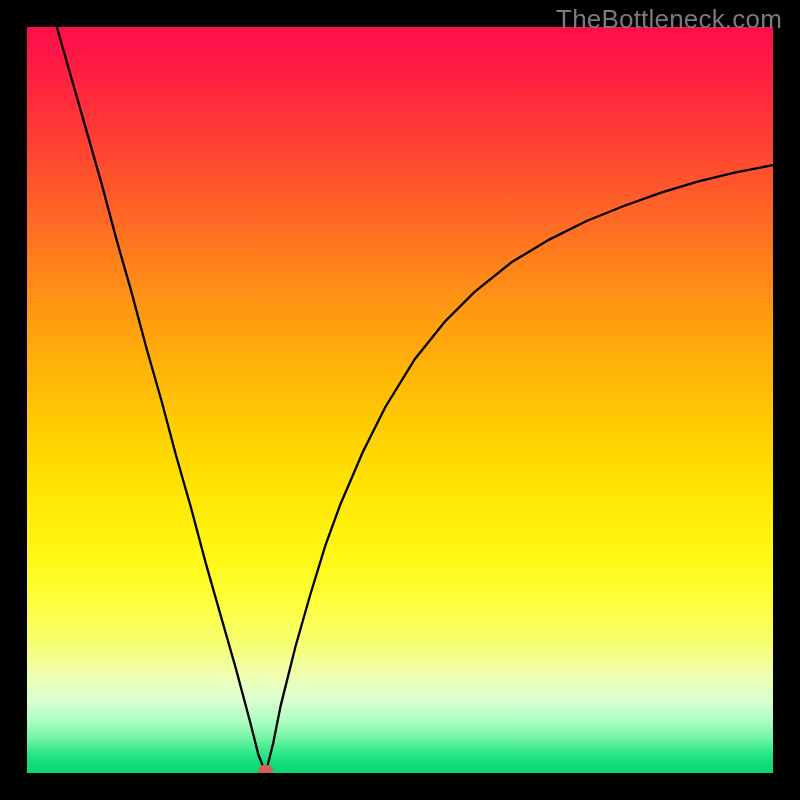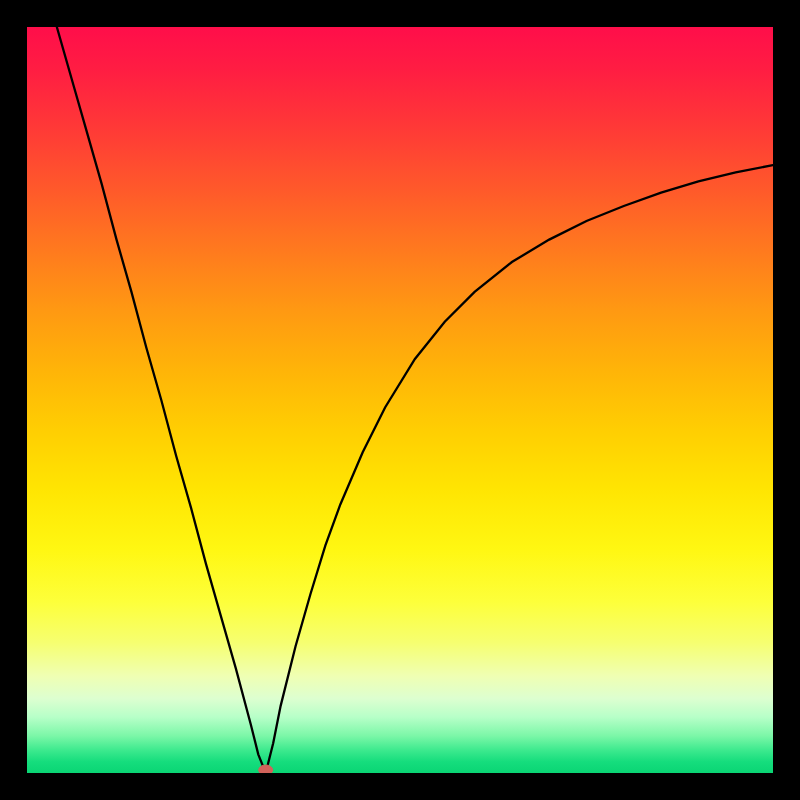--- a/index.html
+++ b/index.html
@@ -75,20 +75,21 @@
   }
   .dot {
     fill: #d1625a;
     stroke: #d1625a;
   }
 </style>
 </head>
 <body>
 <div class="outer">
 
+  <div class="watermark">TheBottleneck.com</div>
 
   <div class="plot-area">
     <div class="gradient-bg"></div>
     <svg class="curve" viewBox="0 0 746 746" preserveAspectRatio="none">
       <path id="left-branch" d="M29.84 0.00 L44.76 52.22 L59.68 104.44 L74.60 156.66 L89.52 212.61 L104.44 264.83 L119.36 320.78 L134.28 373.00 L149.20 428.95 L164.12 481.17 L179.04 537.12 L193.96 589.34 L208.88 641.56 L223.80 697.51 L231.26 727.35 L238.72 746.00"></path>
       <path id="right-branch" d="M238.72 746.00 L246.18 716.16 L253.64 678.86 L268.56 619.18 L283.48 566.96 L298.40 518.47 L313.32 477.44 L335.70 425.22 L358.08 380.46 L387.92 331.97 L417.76 294.67 L447.60 264.83 L484.90 234.99 L522.20 212.61 L559.50 193.96 L596.80 179.04 L634.10 165.61 L671.40 154.42 L708.70 145.47 L746.00 138.01"></path>
       <ellipse id="min-dot" class="dot" cx="238.72" cy="743.00" rx="7" ry="5"></ellipse>
     </svg>
   </div>
 

